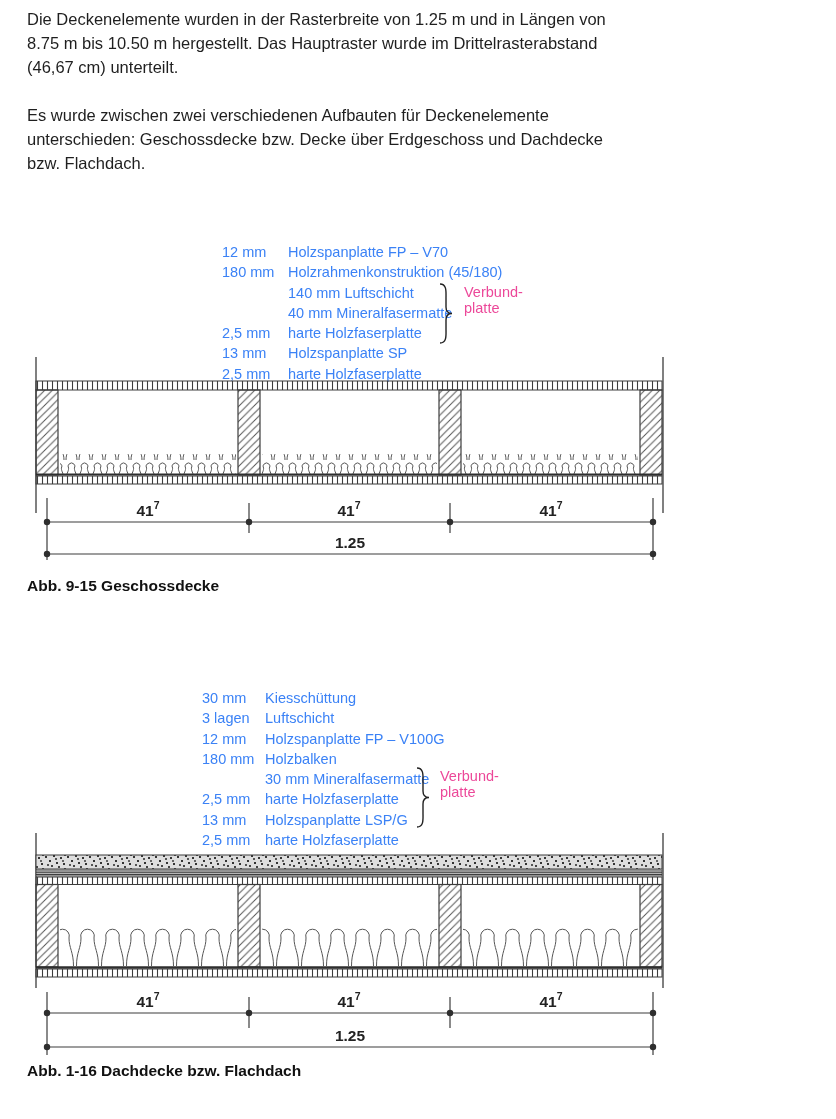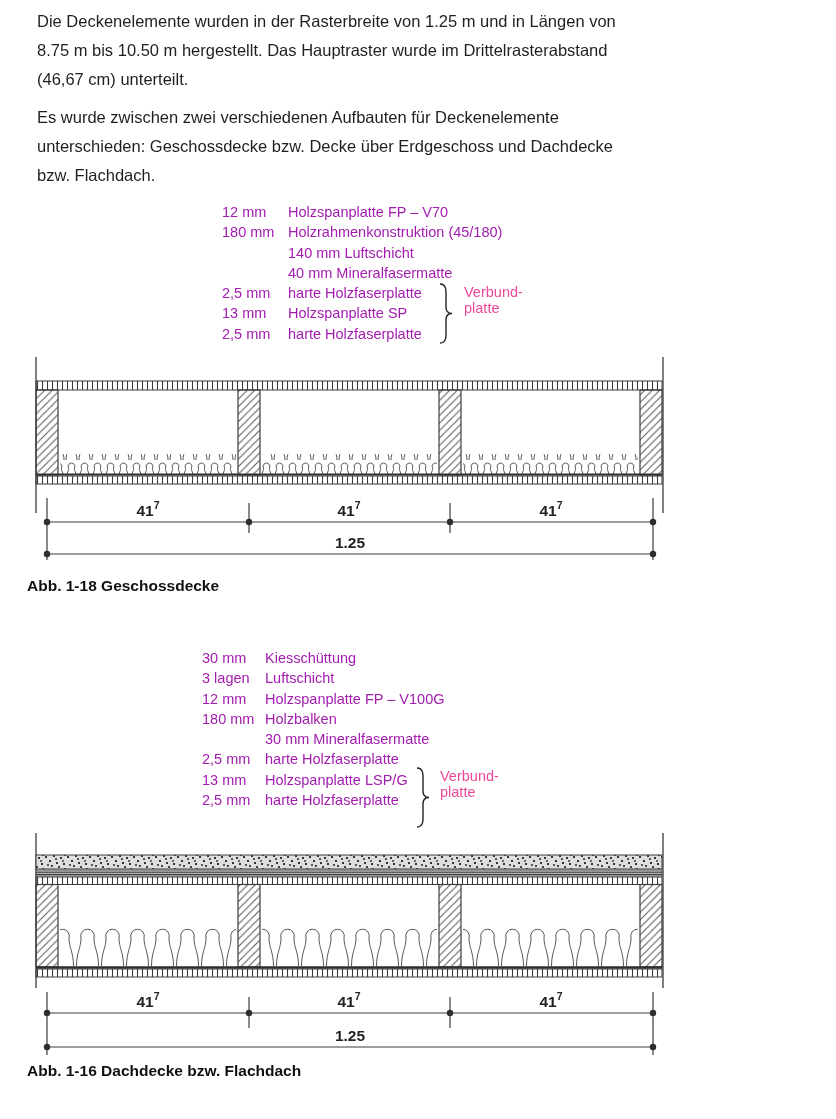--- a/index.html
+++ b/index.html
@@ -1,28 +1,28 @@
 <!DOCTYPE html>
 <html><head>
 <meta charset="utf-8">
 <style>
   html,body{margin:0;padding:0;background:#fff;}
   #page{
     position:relative;width:836px;height:1119px;background:#fff;overflow:hidden;
     font-family:"Liberation Sans",sans-serif;color:#1f1f1f;
   }
   .para{
-    position:absolute;left:37px;width:780px;
-    font-size:16.5px;line-height:29px;white-space:pre-line;color:#1f1f1f;
+    position:absolute;left:27px;width:780px;
+    font-size:16.5px;line-height:24px;white-space:pre-line;color:#1f1f1f;
   }
   .caption{
     position:absolute;left:27px;font-size:15.5px;font-weight:700;color:#111;
   }
   .spec-block{
-    position:absolute;font-size:14.5px;color:#a21caf;
+    position:absolute;font-size:14.5px;color:#3b82f6;margin-top:40px;
   }
   .spec-row{display:flex;line-height:20.3px;}
   .spec-row .qty{flex:0 0 auto;white-space:pre;}
   .spec-row .lbl{white-space:pre;}
   #spec1 .qty{width:66px;}
   #spec2 .qty{width:63px;}
   .brace{position:absolute;}
   .brace-label{
     position:absolute;font-size:14.5px;line-height:16px;color:#ec4899;white-space:pre-line;
   }
@@ -151,21 +151,21 @@
       <text class="dim-label" x="148" y="516" text-anchor="middle"><tspan>41</tspan><tspan class="dim-sup" dy="-7">7</tspan></text>
       <text class="dim-label" x="349" y="516" text-anchor="middle"><tspan>41</tspan><tspan class="dim-sup" dy="-7">7</tspan></text>
       <text class="dim-label" x="551" y="516" text-anchor="middle"><tspan>41</tspan><tspan class="dim-sup" dy="-7">7</tspan></text>
       <line x1="47" y1="554" x2="653" y2="554" stroke="#3c3c3c" stroke-width="1.2"></line>
       <circle cx="47" cy="554" r="3.2" fill="#2e2e2e"></circle>
       <circle cx="653" cy="554" r="3.2" fill="#2e2e2e"></circle>
       <text class="dim-label" x="350" y="548" text-anchor="middle">1.25</text>
     </g>
   </svg>
 
-  <div class="caption" style="top:577px;">Abb. 1-18 Geschossdecke</div>
+  <div class="caption" style="top:577px;">Abb. 9-15 Geschossdecke</div>
 
   <div id="spec2" class="spec-block" style="left:202px;top:648px;">
       <div class="spec-row">
         <span class="qty">30 mm</span>
         <span class="lbl">Kiesschüttung</span>
       </div>
       <div class="spec-row">
         <span class="qty">3 lagen</span>
         <span class="lbl">Luftschicht</span>
       </div>

